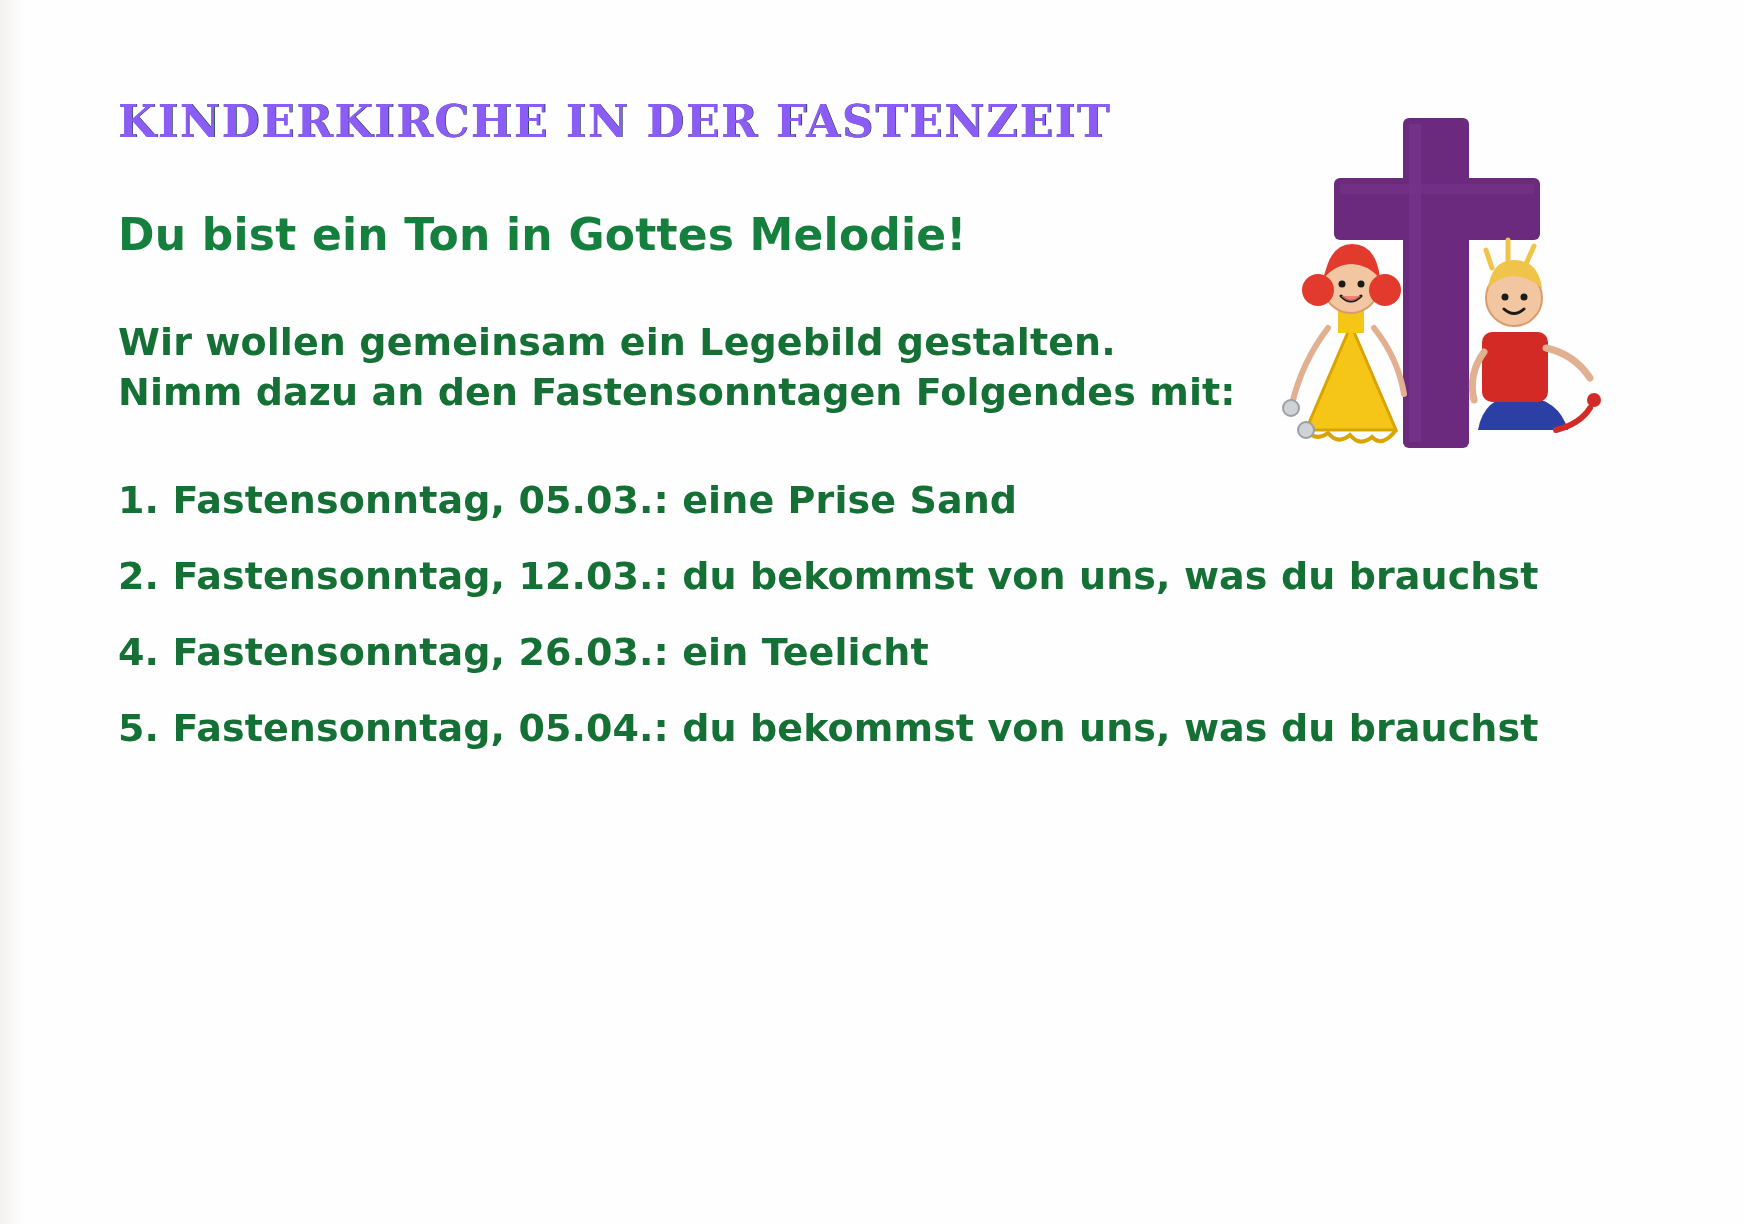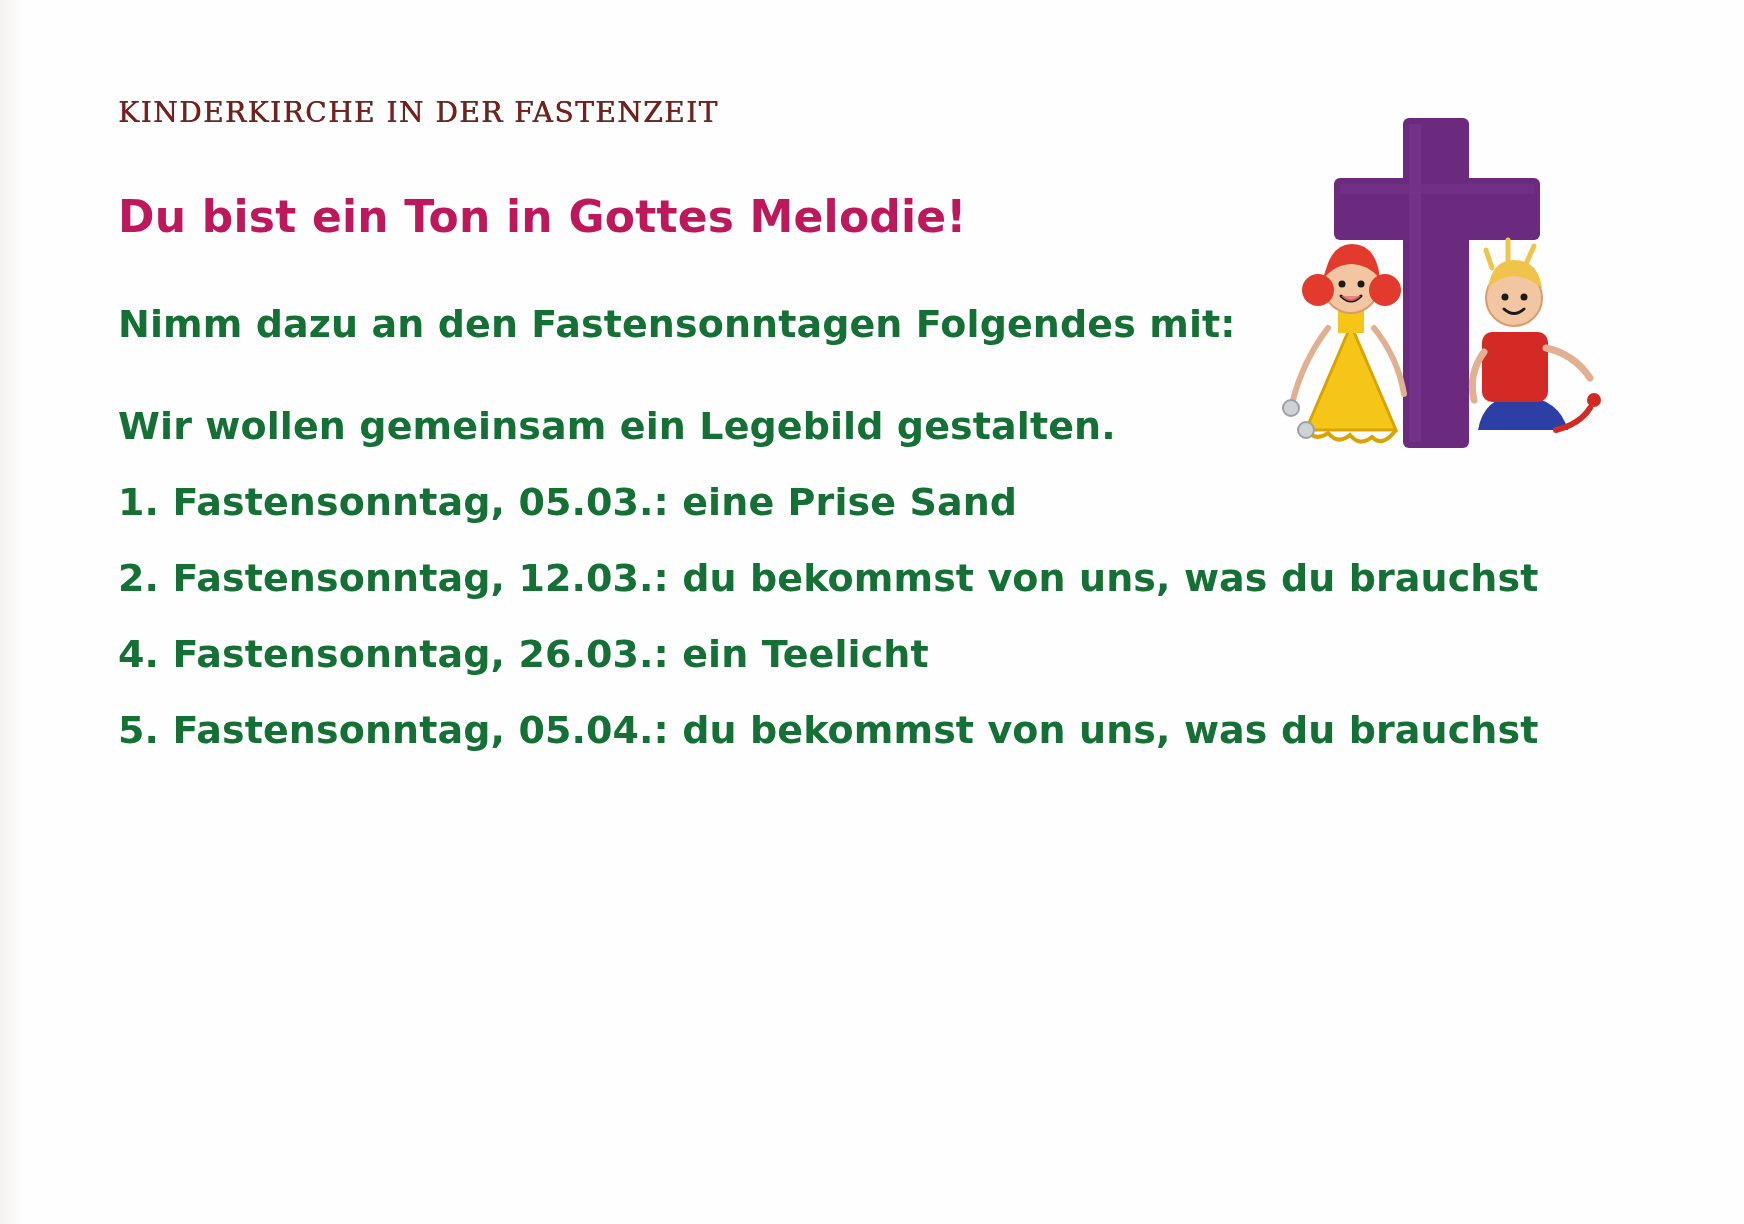--- a/index.html
+++ b/index.html
@@ -30,34 +30,34 @@
   }
   .content {
     position: absolute;
     left: 118px;
     top: 96px;
     width: 1520px;
   }
 
   .doc-title {
     font-family: "DejaVu Serif", serif;
-    font-weight: normal;
-    font-size: 28px;
+    font-weight: bold;
+    font-size: 44px;
     letter-spacing: 1.5px;
-    color: #7f1d1d;
+    color: #8b5cf6;
     text-transform: uppercase;
     margin: 0 0 62px 0;
     text-shadow: 0.6px 0 0 #0f4423;
     white-space: nowrap;
   }
 
   .headline {
     font-size: 44px;
     font-weight: bold;
-    color: #be185d;
+    color: #15803d;
     margin: 0 0 60px 0;
     letter-spacing: .2px;
   }
 
   .para {
     font-size: 38px;
     font-weight: bold;
     color: #147034;
     margin: 0 0 58px 0;
     letter-spacing: .1px;
@@ -107,22 +107,22 @@
 
 <div class="page">
 
   <div class="content">
 
     <h1 class="doc-title">KINDERKIRCHE IN DER FASTENZEIT</h1>
 
     <p class="headline">Du bist ein Ton in Gottes Melodie!</p>
 
 
+    <p class="para tight">Wir wollen gemeinsam ein Legebild gestalten.</p>
     <p class="para">Nimm dazu an den Fastensonntagen Folgendes mit:</p>
-    <p class="para tight">Wir wollen gemeinsam ein Legebild gestalten.</p>
 
     <ul class="list">
       <li>1. Fastensonntag, 05.03.: eine Prise Sand</li>
       <li>2. Fastensonntag, 12.03.: du bekommst von uns, was du brauchst</li>
       <li>4. Fastensonntag, 26.03.: ein Teelicht</li>
       <li>5. Fastensonntag, 05.04.: du bekommst von uns, was du brauchst</li>
     </ul>
 
   </div>
 

